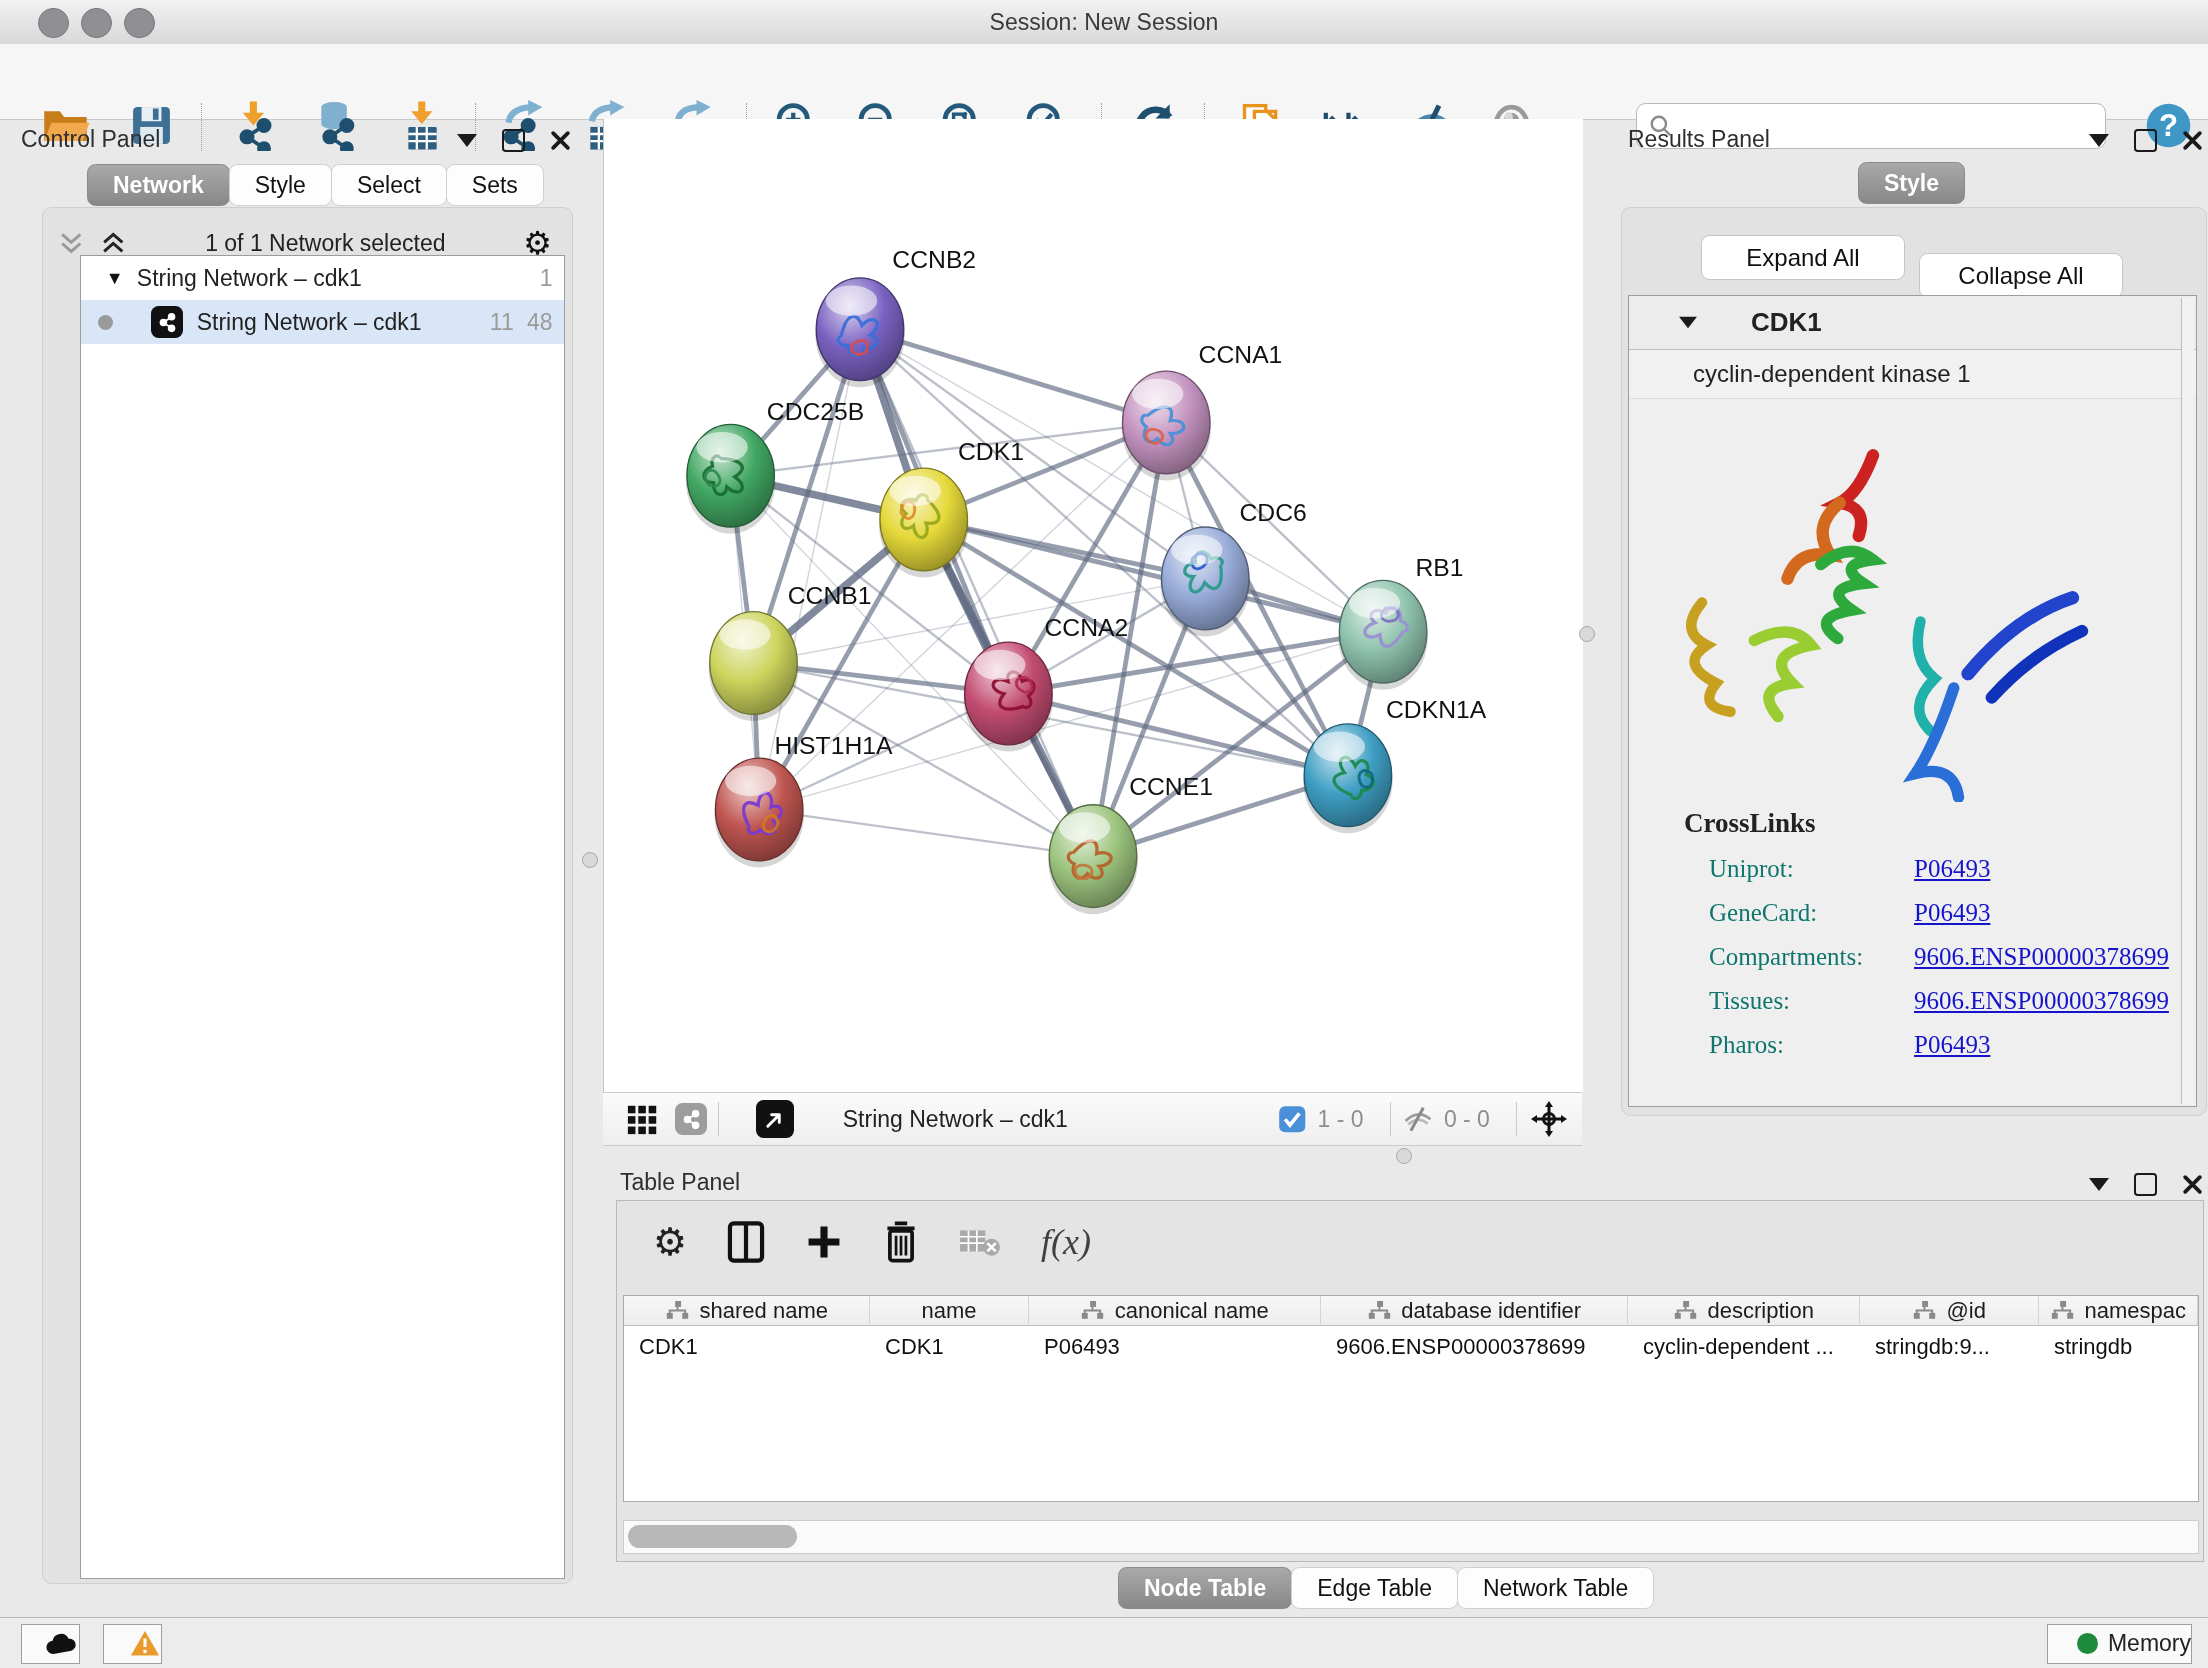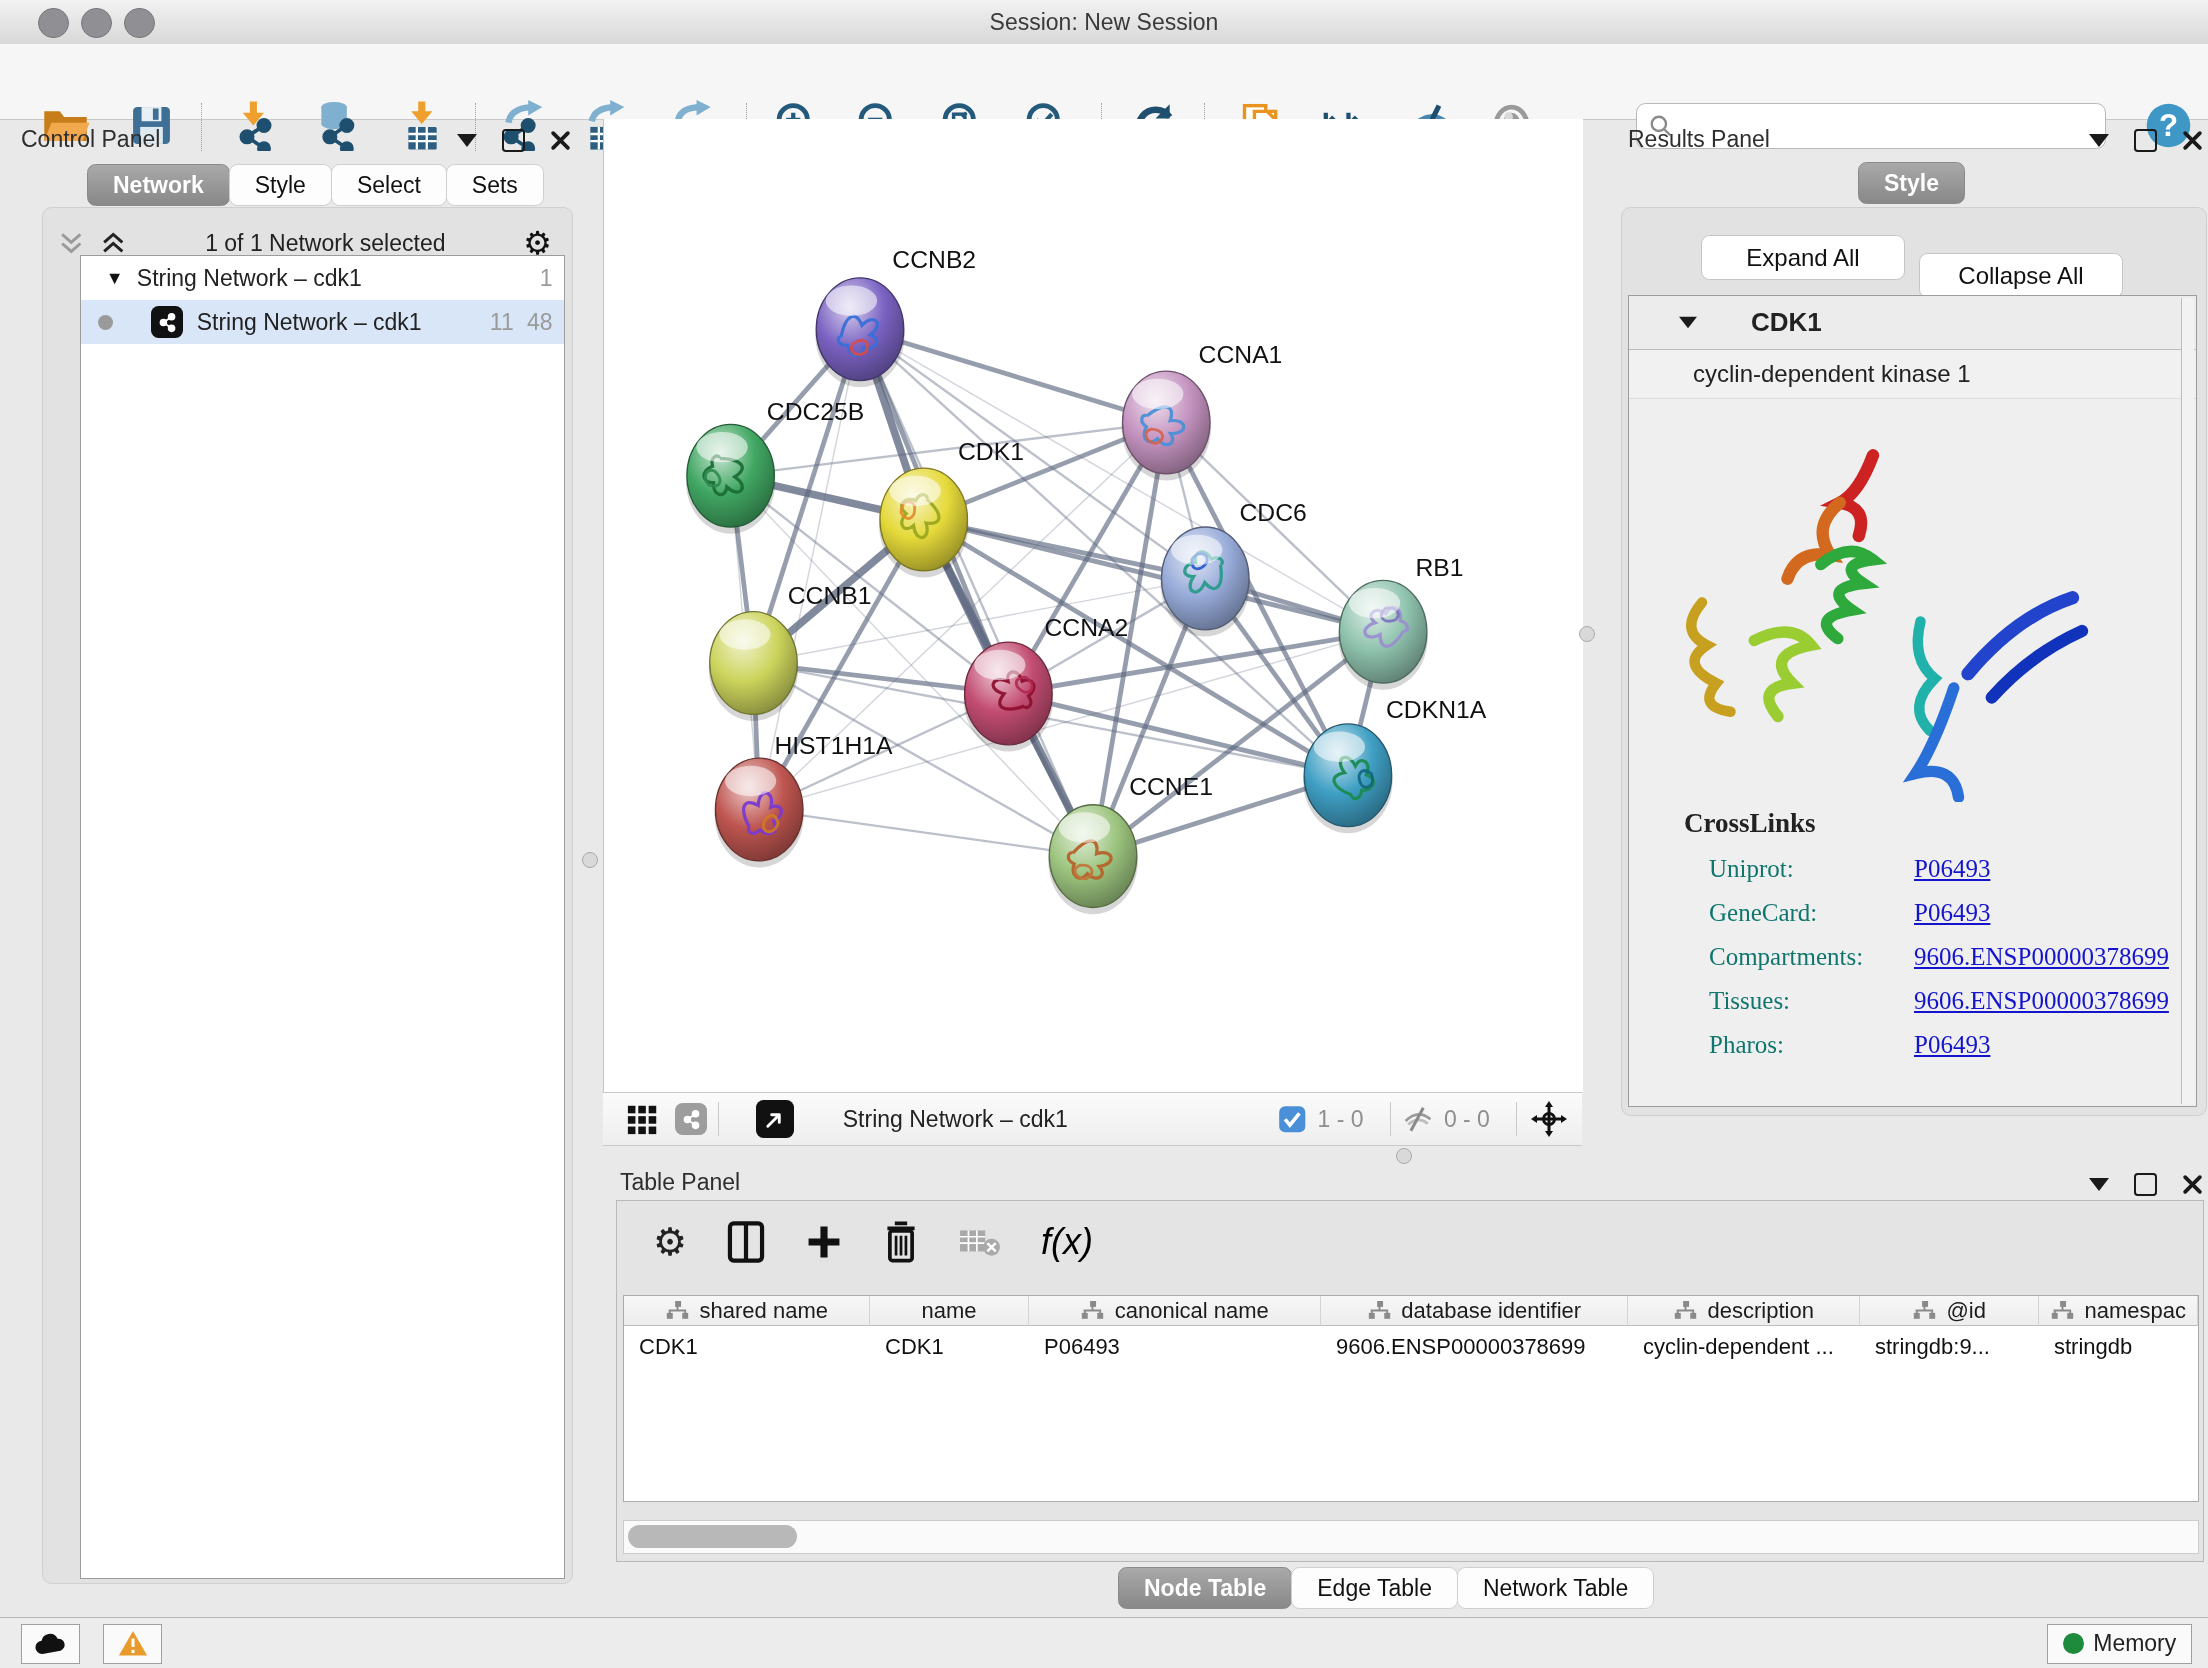--- a/index.html
+++ b/index.html
@@ -63,21 +63,21 @@
   .th,.td{box-sizing:border-box;font-size:22px;display:flex;align-items:center;overflow:hidden;white-space:nowrap;}
   .th{height:30px;background:linear-gradient(#f7f7f7,#ededed);border-right:1px solid #d4d4d4;
       border-bottom:1px solid #bdbdbd;justify-content:center;gap:9.5px;color:#1c1c1c;}
   .td{height:42px;padding-left:15px;color:#111;}
   #tbl-body-space{height:133px;background:#fff;}
   #hscroll{position:absolute;left:623px;top:1520px;width:1574px;height:32px;background:#fafafa;border:1px solid #ccc;}
   #hthumb{position:absolute;left:3.8px;top:3.8px;width:169px;height:23px;background:#b8b8b8;border-radius:11.4px;}
   
   #statusbar{left:0;top:1617px;width:2208px;height:51px;background:#ececec;border-top:1px solid #b5b5b5;}
   .sb-btn{position:absolute;top:5.7px;height:38px;background:#fafafa;border:1.9px solid #9f9f9f;
-          display:flex;align-items:center;justify-content:center;gap:9.5px;font-size:23px;}
+          display:flex;align-items:center;justify-content:flex-end;gap:9.5px;font-size:23px;}
   svg text{font-family:"Liberation Sans",sans-serif;}
   .dejavu{font-family:"DejaVu Sans",sans-serif;}
 </style>
 </head>
 <body>
 
 <div id="app">
 
   <div id="titlebar" class="abs">
     <span class="traffic" style="left:38px"></span>
@@ -663,21 +663,21 @@
           <path d="M10 12v16M14 12v16M18 12v16" stroke="#111" stroke-width="2.2"></path>
         </svg>
       <svg width="42" height="32" viewBox="0 0 40 30">
           <rect x="1" y="4" width="24" height="20" fill="#a9a9a9"></rect>
           <g stroke="#fff" stroke-width="1.6">
             <path d="M1 10h24M1 16h24M9 4v20M17 4v20"></path>
           </g>
           <circle cx="31" cy="20" r="8" fill="#a9a9a9"></circle>
           <path d="M27 16l8 8M35 16l-8 8" stroke="#fff" stroke-width="2.4"></path>
         </svg>
-      <span style="font-family:Liberation Sans, sans-serif;font-style:italic;font-size:36px;color:#000000">f(x)</span>
+      <span style="font-family:Liberation Serif, serif;font-style:italic;font-size:36px;color:#404040">f(x)</span>
     </div>
   </div>
   <div id="tbl" class="abs">
     <div class="trow" id="tbl-head">
         <div class="th" style="width: 246px;">
           <svg width="25" height="19" viewBox="0 0 20 16">
             <g fill="#8a8a8a">
               <rect x="8" y="0" width="5" height="5"></rect>
               <rect x="1" y="10" width="5" height="5"></rect>
               <rect x="14" y="10" width="5" height="5"></rect>

